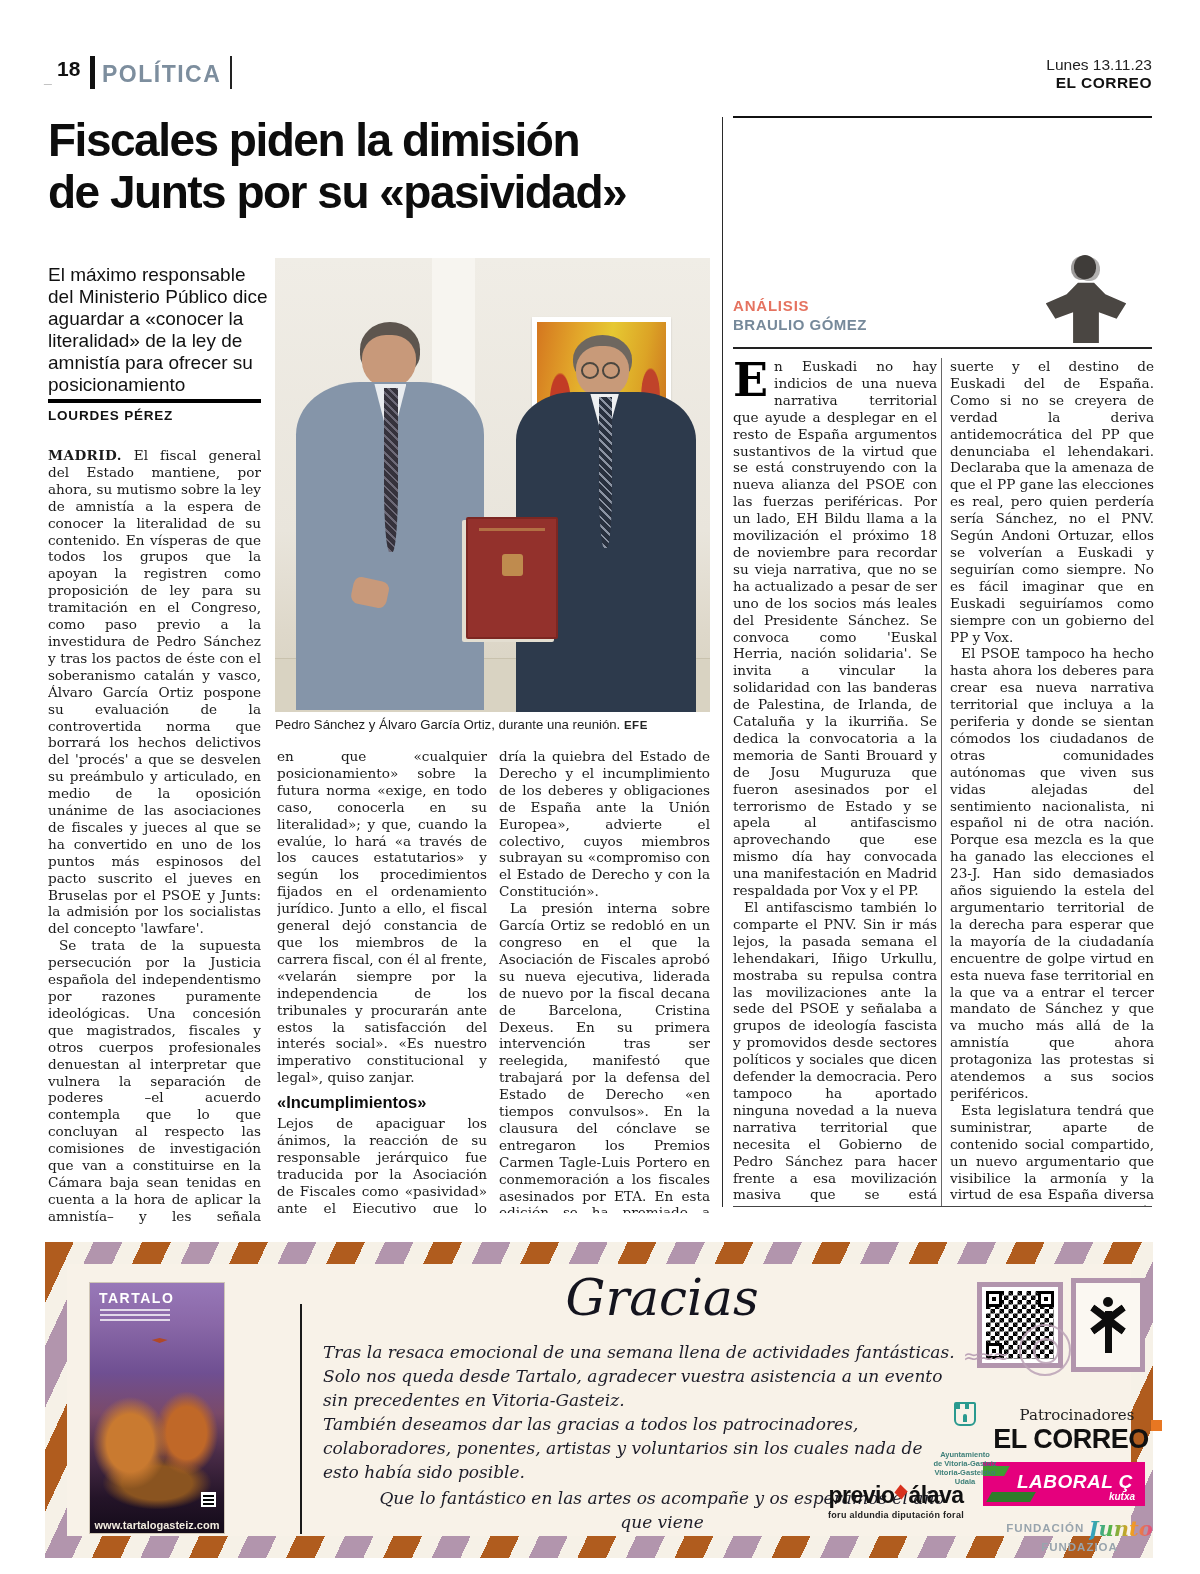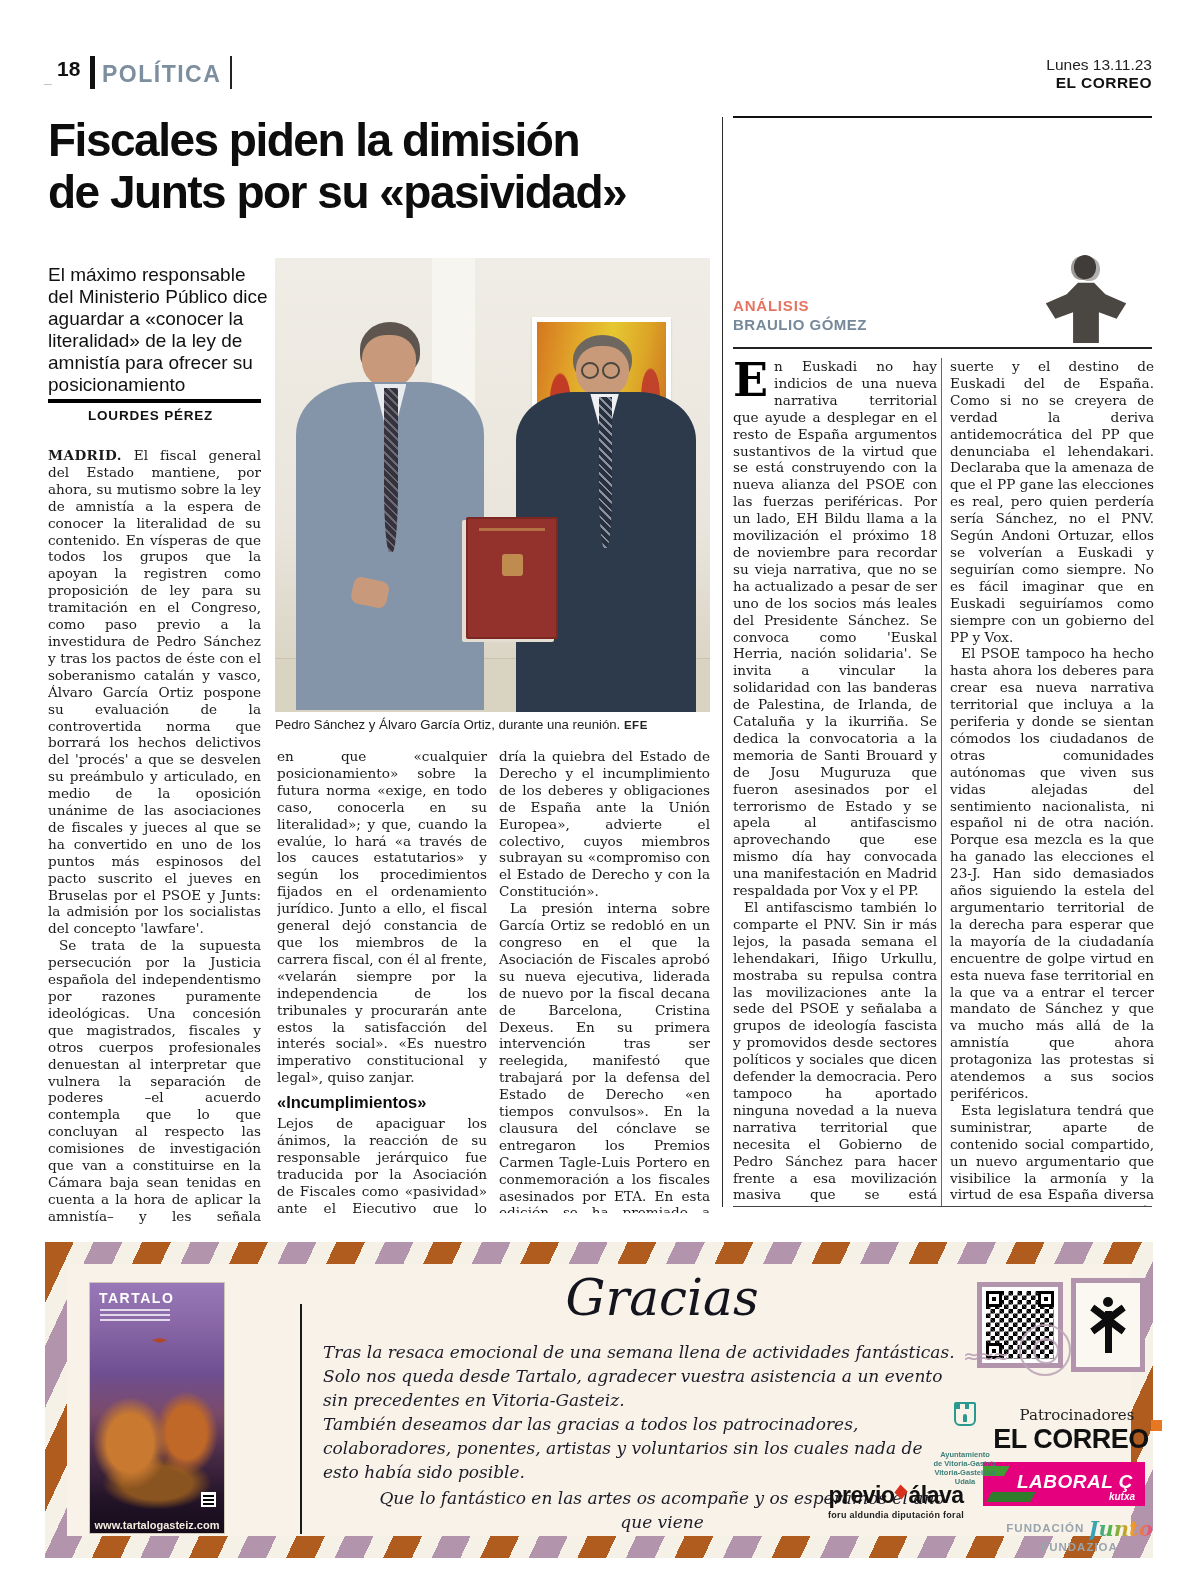--- a/index.html
+++ b/index.html
@@ -16,21 +16,21 @@
   .bar-thick { left:90px; top:56px; width:5px; height:33px; background:#111; }
   .section-label { left:102px; top:61px; font:800 23px "Liberation Sans",sans-serif; letter-spacing:1.5px; color:#7d8e9e; }
   .bar-thin  { left:230px; top:56px; width:2px; height:33px; background:#222; }
   .edition-date { right:48px; top:56px; font:400 15.5px "Liberation Sans",sans-serif; color:#222; text-align:right; }
   .masthead     { right:48px; top:74px; font:800 15.5px "Liberation Sans",sans-serif; letter-spacing:.5px; color:#111; text-align:right; }
 
   
   .headline { left:48px; top:114px; width:655px; font:800 46px/52px "Liberation Sans",sans-serif; letter-spacing:-1.5px; color:#0d0d0d; }
   .standfirst { left:48px; top:264px; width:222px; font:400 19px/22px "Liberation Sans",sans-serif; color:#111; }
   .byline-rule { left:48px; top:399px; width:213px; height:4px; background:#000; }
-  .byline { left:48px; top:408px; font:800 13.5px "Liberation Sans",sans-serif; letter-spacing:.8px; color:#111;margin-left:40px; }
+  .byline { left:48px; top:408px; font:800 13.5px "Liberation Sans",sans-serif; letter-spacing:.8px; color:#111; }
 
   .bodycol { font-size:13.6px; line-height:16.9px; text-align:justify; overflow:hidden; hyphens:auto; color:#1a1a1a; }
   .bodycol p + p { text-indent:11px; }
   .dateline { font-weight:700; letter-spacing:.4px; }
   .col-1 { left:48px;  top:434px; width:213px; height:779px;margin-top:13px; }
   .col-2 { left:277px; top:748px; width:210px; height:465px; }
   .col-3 { left:499px; top:748px; width:211px; height:465px; }
   .subhead { font:800 16.5px "Liberation Sans",sans-serif; margin:7px 0 3px; text-align:left; color:#0d0d0d; }
 
   

